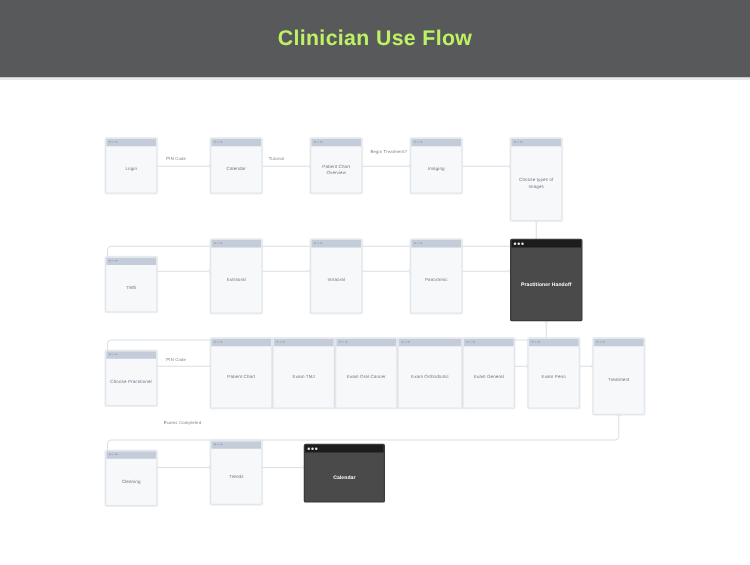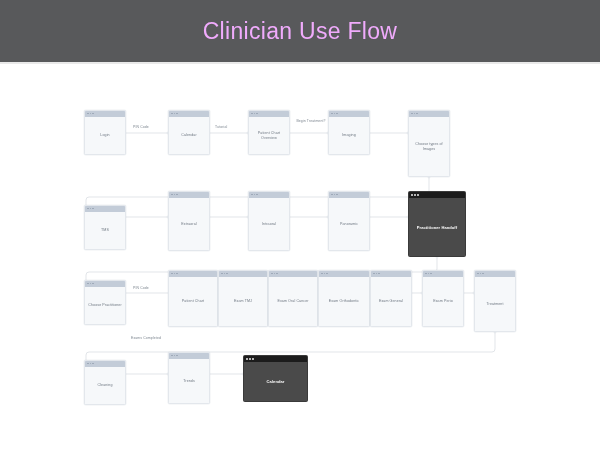--- a/index.html
+++ b/index.html
@@ -11,21 +11,21 @@
     position:relative;
   }
   
   #header{
     position:absolute;left:0;top:0;width:600px;height:62px;
     background:#58595b;
   }
   #header-title{
     position:absolute;left:0;top:0;width:600px;height:62px;
     display:flex;align-items:center;justify-content:center;
-    color:#f0abfc;font-size:23px;font-weight:400;letter-spacing:.3px;
+    color:#bef264;font-size:17px;font-weight:700;letter-spacing:.3px;
   }
   #header-rule{
     position:absolute;left:0;top:62px;width:600px;height:2px;
     background:#e9e9e9;
   }
   
   #canvas{
     position:absolute;left:0;top:64px;width:600px;height:388px;
     background:#ffffff;
   }

